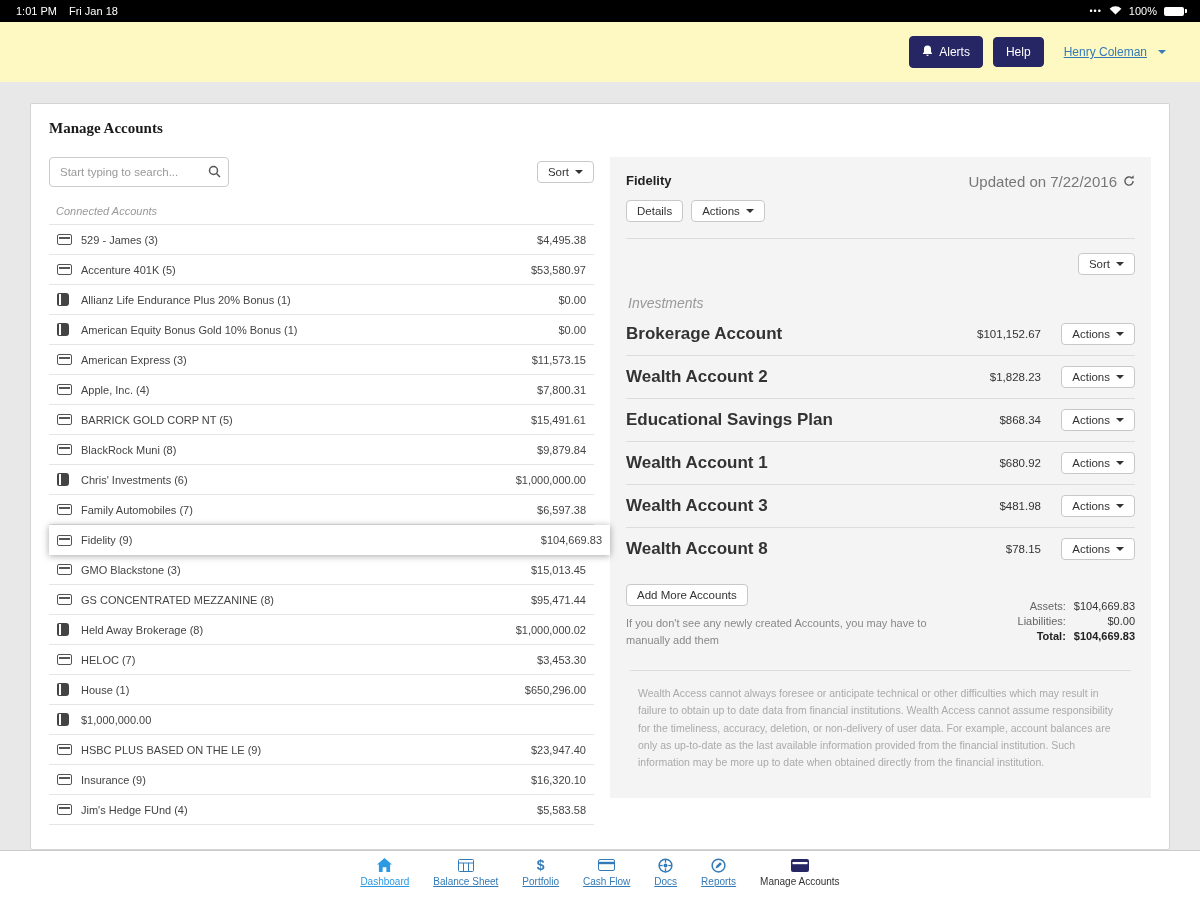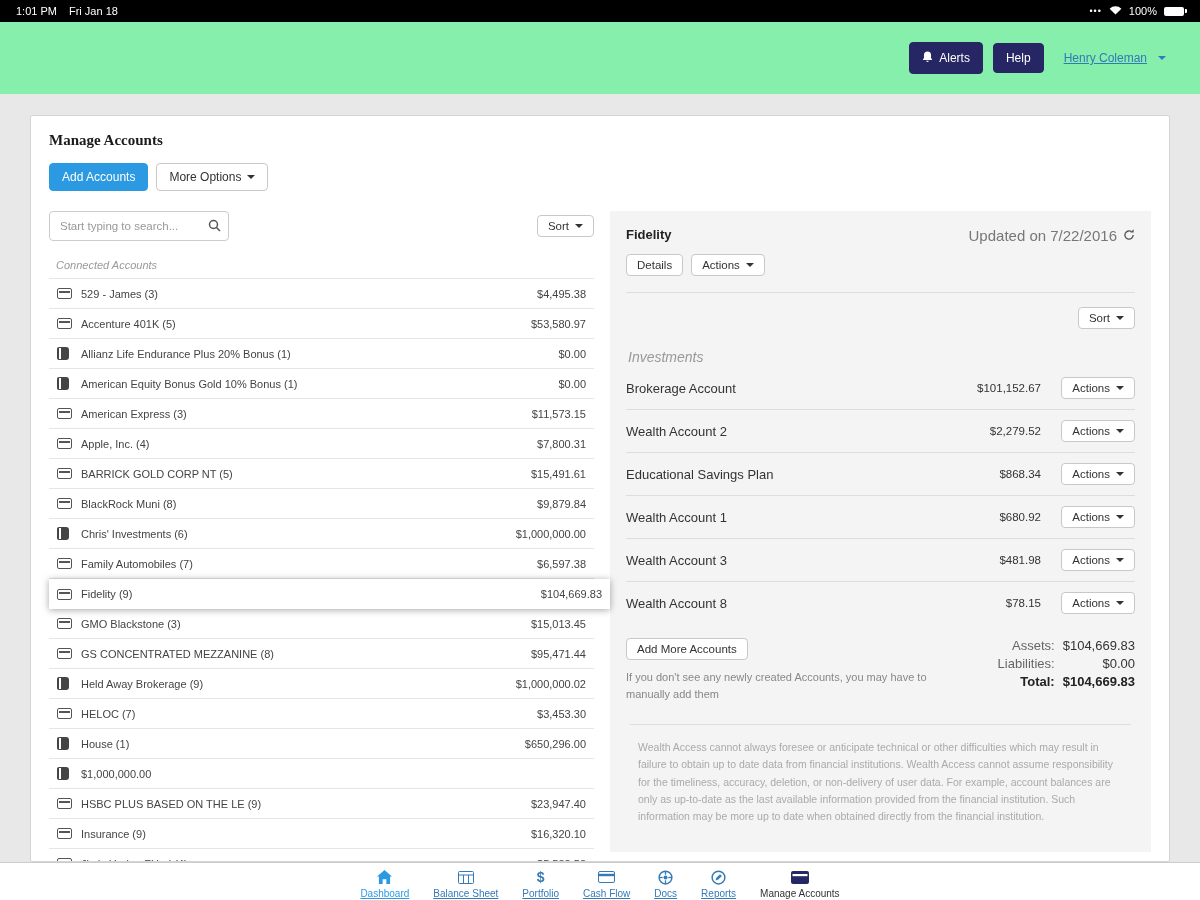--- a/index.html
+++ b/index.html
@@ -9,21 +9,21 @@
 
   
   .status-bar{height:22px;background:#000;color:#fff;display:flex;justify-content:space-between;align-items:center;padding:0 16px;font-size:11px;}
   .sb-left{display:flex;gap:12px;}
   .sb-right{display:flex;align-items:center;gap:7px;}
   .dots{letter-spacing:1px;font-size:9px;}
   .battery{display:inline-block;width:20px;height:9px;background:#fff;border-radius:2px;position:relative;}
   .battery::after{content:"";position:absolute;right:-3px;top:2.5px;width:2px;height:4px;background:#fff;border-radius:0 1px 1px 0;}
 
   
-  .app-header{height:72px;background:#86efac;display:flex;justify-content:flex-end;align-items:center;gap:10px;padding:0 34px;}
+  .app-header{height:60px;background:#fef9c3;display:flex;justify-content:flex-end;align-items:center;gap:10px;padding:0 34px;}
   .btn-navy{background:#252663;color:#fff;border:1px solid #252663;border-radius:4px;padding:7px 12px;font-size:12px;display:inline-flex;align-items:center;gap:6px;cursor:pointer;}
   .user-link{color:#337ab7;text-decoration:underline;font-size:12px;display:inline-flex;align-items:center;gap:5px;margin-left:10px;cursor:pointer;}
 
   
   .page-bg{background:#e8e8e8;height:768px;padding:21px 30px 0;}
   .card{background:#fff;border:1px solid #d4d4d4;border-radius:2px;height:747px;padding:16px 18px;overflow:hidden;}
   .card-title{font-family:"Liberation Serif",serif;font-size:15px;font-weight:bold;color:#1a1a1a;}
   .card-actions{margin-top:14px;display:flex;gap:8px;}
   .btn{background:#fff;border:1px solid #c8c8c8;border-radius:4px;padding:6px 12px;font-size:12px;color:#333;display:inline-flex;align-items:center;cursor:pointer;}
   .btn-primary{background:#2b9ae3;border-color:#2b9ae3;color:#fff;}
@@ -55,27 +55,27 @@
   
   .detail-panel{background:#f4f4f4;padding:16px;}
   .detail-header{display:flex;justify-content:space-between;}
   .detail-title{font-size:13px;font-weight:bold;color:#222;}
   .updated{font-size:15px;color:#777;display:inline-flex;align-items:center;gap:6px;cursor:pointer;}
   .detail-actions{display:flex;gap:8px;margin-top:10px;padding-bottom:16px;border-bottom:1px solid #ddd;}
   .sort-row{display:flex;justify-content:flex-end;margin-top:14px;}
   .inv-label{font-style:italic;color:#999;font-size:14px;margin:20px 0 2px 2px;}
   .inv-row{display:flex;align-items:center;padding:10px 0;border-bottom:1px solid #ddd;}
   .inv-row:last-child{border-bottom:none;}
-  .inv-name{flex:1;font-weight:normal;font-size:13px;color:#333;}
+  .inv-name{flex:1;font-weight:bold;font-size:17px;color:#333;}
   .inv-value{width:130px;text-align:right;font-size:11.5px;margin-right:16px;color:#333;}
   .inv-actions{width:78px;display:flex;justify-content:flex-end;}
   .detail-footer{display:flex;justify-content:space-between;margin-top:14px;}
   .footer-left{max-width:310px;}
   .hint{font-size:11px;color:#888;margin-top:9px;line-height:1.5;}
-  .totals{display:grid;grid-template-columns:auto auto;gap:3px 8px;font-size:13px;align-content:start;}
+  .totals{display:grid;grid-template-columns:auto auto;gap:3px 8px;font-size:11px;align-content:start;margin-top:16px;}
   .totals .tl{color:#666;text-align:right;}
   .totals .tv{color:#333;text-align:right;}
   .totals .bold{font-weight:bold;color:#222;}
   .disclaimer{margin:22px 4px 4px;border-top:1px solid #ddd;padding:14px 8px 6px;font-size:10.5px;color:#aaa;line-height:1.65;}
 
   
   .bottom-nav{height:48px;background:#fff;border-top:1px solid #ccc;display:flex;justify-content:center;align-items:flex-start;gap:24px;padding-top:6px;}
   .nav-item{display:flex;flex-direction:column;align-items:center;gap:3px;cursor:pointer;color:#337ab7;}
   .nav-icon{height:16px;display:flex;align-items:center;color:#337ab7;}
   .nav-label{font-size:10px;color:#337ab7;text-decoration:underline;white-space:nowrap;}
@@ -116,29 +116,20 @@
   <a class="user-link">
     <span>Henry Coleman</span>
     <span class="caret"></span>
   </a>
 </div>
 
 <div class="page-bg">
   <div class="card">
     <div class="card-title">Manage Accounts</div>
 
-    <div class="card-actions">
-      <button class="btn btn-primary">
-        <span>Add Accounts</span>
-      </button>
-      <button class="btn">
-        <span>More Options</span>
-        <span class="caret"></span>
-      </button>
-    </div>
 
     <div class="columns">
 
       <div class="left-col">
         <div class="search-row">
           <div class="search-wrap">
             <input class="search-input" type="text" placeholder="Start typing to search..." style="">
             <span class="search-icon">
               <svg width="13" height="13" viewBox="0 0 13 13">
                   <circle cx="5.5" cy="5.5" r="4" fill="none" stroke="#555" stroke-width="1.5"></circle>
@@ -243,21 +234,21 @@
     <span class="acc-icon-wrap">
                 <span class="acc-icon icon-card"></span>
               </span>
     <span class="acc-name">GS CONCENTRATED MEZZANINE (8)</span>
     <span class="acc-value">$95,471.44</span>
   </div>
             <div class="account-row">
     <span class="acc-icon-wrap">
                 <span class="acc-icon icon-book"></span>
               </span>
-    <span class="acc-name">Held Away Brokerage (9)</span>
+    <span class="acc-name">Held Away Brokerage (8)</span>
     <span class="acc-value">$1,000,000.02</span>
   </div>
             <div class="account-row">
     <span class="acc-icon-wrap">
                 <span class="acc-icon icon-card"></span>
               </span>
     <span class="acc-name">HELOC (7)</span>
     <span class="acc-value">$3,453.30</span>
   </div>
             <div class="account-row">
@@ -335,21 +326,21 @@
     <span class="inv-value">$101,152.67</span>
     <span class="inv-actions">
       <button class="btn btn-sm">
         <span>Actions</span>
         <span class="caret"></span>
       </button>
     </span>
   </div>
               <div class="inv-row">
     <span class="inv-name">Wealth Account 2</span>
-    <span class="inv-value">$2,279.52</span>
+    <span class="inv-value">$1,828.23</span>
     <span class="inv-actions">
       <button class="btn btn-sm">
         <span>Actions</span>
         <span class="caret"></span>
       </button>
     </span>
   </div>
               <div class="inv-row">
     <span class="inv-name">Educational Savings Plan</span>
     <span class="inv-value">$868.34</span>

